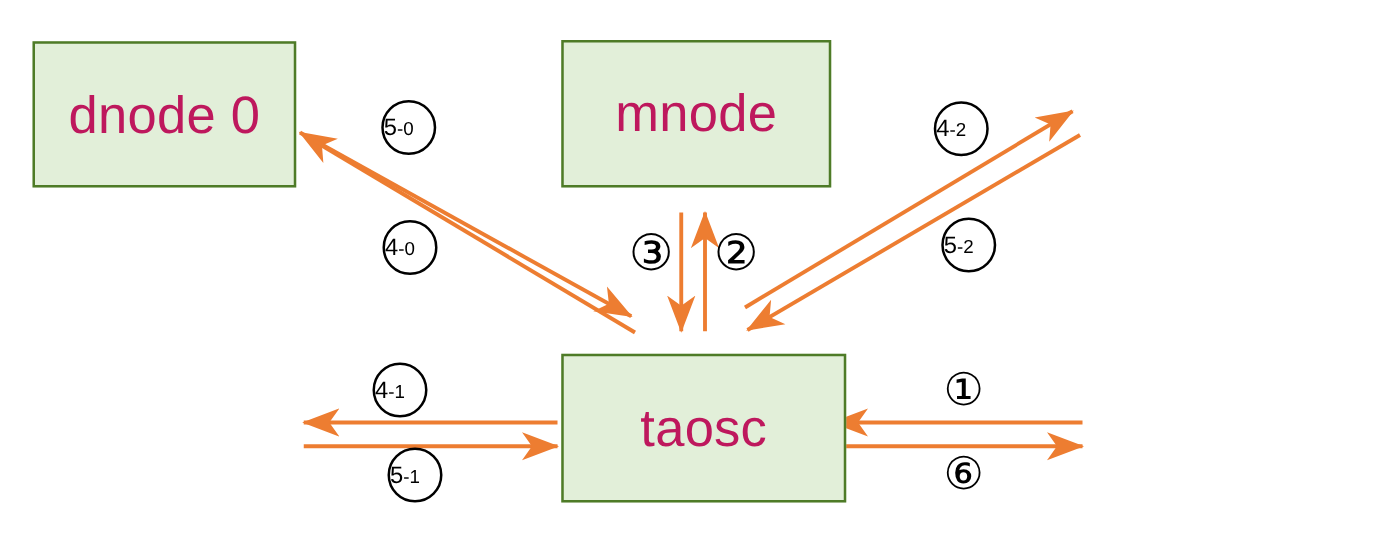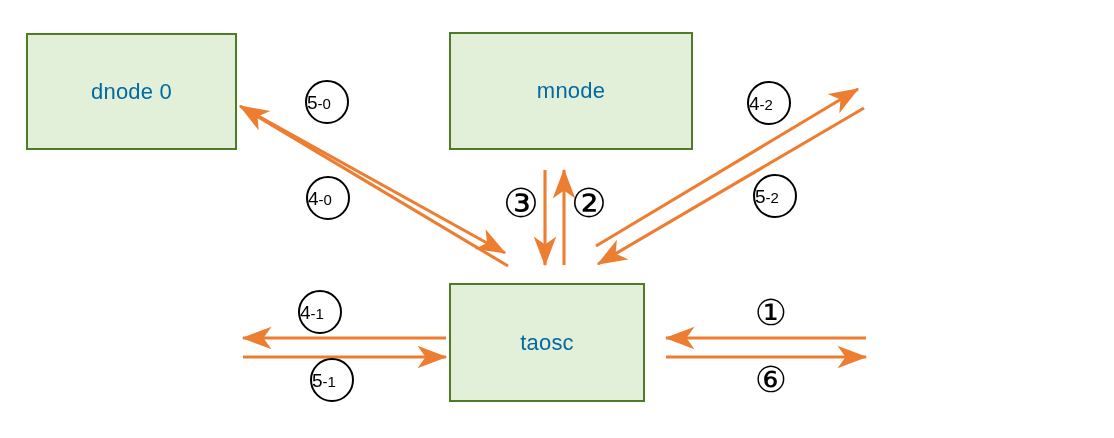--- a/index.html
+++ b/index.html
@@ -28,22 +28,22 @@
     position: absolute;
     box-sizing: border-box;
     background: #e2efd9;
     border: 2px solid #4e7b27;
     display: flex;
     align-items: center;
     justify-content: center;
   }
   .node-label {
     font-family: "Liberation Sans", sans-serif;
-    font-size: 22px;
-    color: #0369a1;
+    font-size: 42px;
+    color: #be185d;
     line-height: 1;
     letter-spacing: 0.2px;
     white-space: nowrap;
   }
   .edge-badge {
     position: absolute;
     box-sizing: border-box;
     border: 2.4px solid #000000;
     border-radius: 50%;
     background: transparent;
@@ -98,24 +98,24 @@
     <line x1="446" y1="338" x2="243" y2="338" stroke="#ed7d31" stroke-width="3.1" marker-end="url(#ah)"></line>
     <line x1="243" y1="357" x2="446" y2="357" stroke="#ed7d31" stroke-width="3.1" marker-end="url(#ah)"></line>
 
     <line x1="866" y1="338" x2="666" y2="338" stroke="#ed7d31" stroke-width="3.1" marker-end="url(#ah)"></line>
     <line x1="666" y1="357" x2="866" y2="357" stroke="#ed7d31" stroke-width="3.1" marker-end="url(#ah)"></line>
   </svg>
 
   <div class="node-box" style="left:26px;top:33px;width:211px;height:117px;">
     <span class="node-label">dnode 0</span>
   </div>
-  <div class="node-box" style="left:449px;top:32px;width:244px;height:118px;">
+  <div class="node-box" style="left:449px;top:32px;width:216px;height:118px;">
     <span class="node-label">mnode</span>
   </div>
-  <div class="node-box" style="left:449px;top:283px;width:196px;height:119px;">
+  <div class="node-box" style="left:449px;top:283px;width:228px;height:119px;">
     <span class="node-label">taosc</span>
   </div>
 
   <div class="edge-badge badge-pair" style="left:305px;top:80px;width:44px;height:44px;">
     <span class="badge-text"><span>5</span><span class="sub">-0</span></span>
   </div>
   <div class="edge-badge badge-pair" style="left:306px;top:176px;width:44px;height:44px;">
     <span class="badge-text"><span>4</span><span class="sub">-0</span></span>
   </div>
   <div class="edge-badge badge-pair" style="left:747px;top:81px;width:44px;height:44px;">

